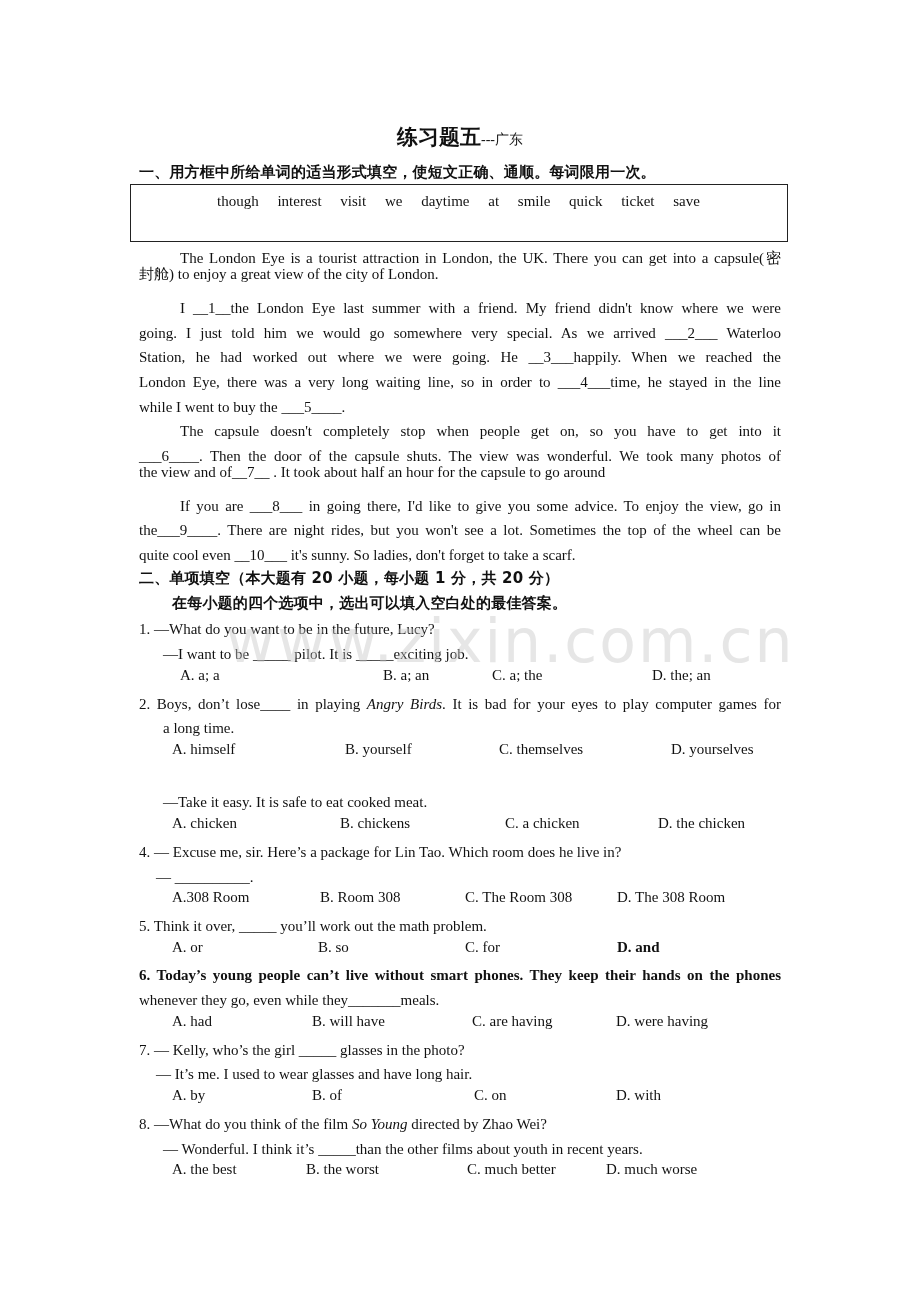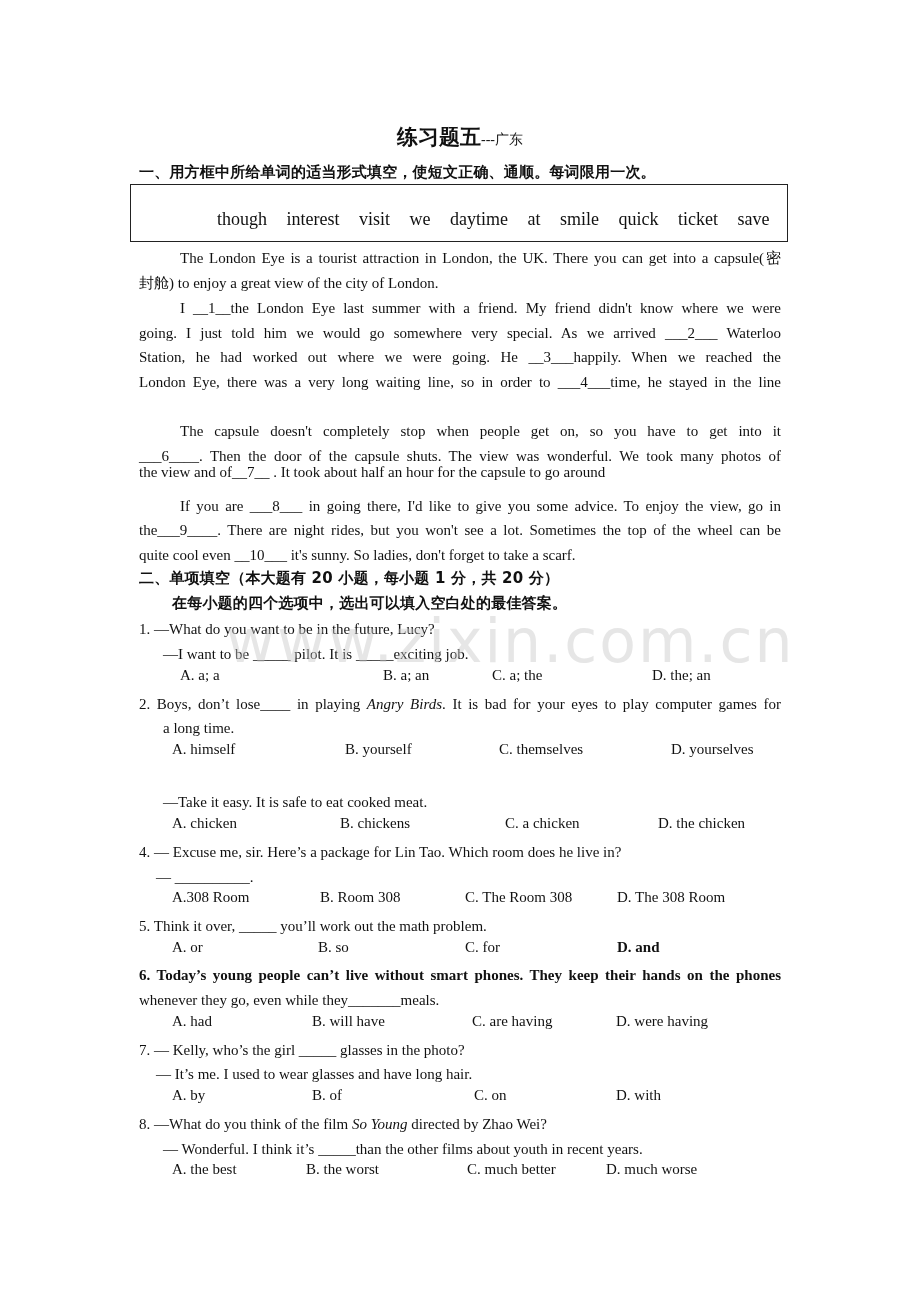--- a/index.html
+++ b/index.html
@@ -6,21 +6,21 @@
   body { width: 920px; height: 1302px; position: relative; overflow: hidden;
          font-family: "Liberation Serif", "DejaVu Serif", serif; color: #111; }
   .page { position: absolute; left: 0; top: 0; width: 900px; height: 1302px; }
   .title { position: absolute; top: 123px; left: 0; width: 920px; text-align: center;
            font-size: 21px; font-weight: bold; font-family: "DejaVu Sans", sans-serif; }
   .title .sub { font-size: 14px; font-weight: normal; font-family: "Liberation Serif", serif; }
   .sec-head { position: absolute; left: 139px; font-size: 15px; font-weight: bold;
               font-family: "DejaVu Sans", sans-serif; letter-spacing: 0.2px; }
   .word-box { position: absolute; left: 130px; top: 184px; width: 658px; height: 58px;
               border: 1px solid #222; box-sizing: border-box; }
-  .word-list { position: absolute; top: 24px; left: 86px; font-size: 18px; white-space: nowrap; }
+  .word-list { position: absolute; top: 8px; left: 86px; font-size: 15px; white-space: nowrap; }
   .word-list span { margin-right: 15px; }
   .line { position: absolute; left: 139px; width: 642px; font-size: 15px; line-height: 24.7px;
           white-space: nowrap; }
   .just { text-align: justify; text-align-last: justify; }
   .indent1 { left: 180px; width: 601px; }
   .indent2 { left: 163px; }
   .indent3 { left: 156px; }
   .opt { position: absolute; font-size: 15px; white-space: nowrap; }
   .watermark { position: absolute; left: 226px; top: 606px; font-size: 60px;
                font-family: "DejaVu Sans", sans-serif; color: rgba(200,200,200,0.45);
@@ -47,25 +47,26 @@
       <span>daytime</span>
       <span>at</span>
       <span>smile</span>
       <span>quick</span>
       <span>ticket</span>
       <span>save</span>
     </div>
   </div>
 
   <div class="line indent1 just" style="top:246px;">The London Eye is a tourist attraction in London, the UK. There you can get into a capsule(密</div>
-  <div class="line" style="top:271px;">封舱) to enjoy a great view of the city of London.</div>
+  <div class="line" style="top:262px;">封舱) to enjoy a great view of the city of London.</div>
   <div class="line indent1 just" style="top:296px;">I __1__the London Eye last summer with a friend. My friend didn't know where we were</div>
   <div class="line just" style="top:321px;">going. I just told him we would go somewhere very special. As we arrived ___2___ Waterloo</div>
   <div class="line just" style="top:345px;">Station, he had worked out where we were going. He __3___happily. When we reached the</div>
   <div class="line just" style="top:370px;">London Eye, there was a very long waiting line, so in order to  ___4___time, he stayed in the line</div>
+  <div class="line" style="top:395px;">while I went to buy the ___5____.</div>
   <div class="line indent1 just" style="top:419px;">The capsule doesn't completely stop when people get on, so you have to get into it</div>
   <div class="line just" style="top:444px;">___6____. Then the door of the capsule shuts. The view was wonderful. We took many photos of</div>
   <div class="line" style="top:460px;">the view and of__7__ . It took about half an hour for the capsule to go around</div>
   <div class="line indent1 just" style="top:494px;">If you are ___8___ in going there, I'd like to give you some advice. To enjoy the view, go in</div>
   <div class="line just" style="top:518px;">the___9____. There are night rides, but you won't see a lot. Sometimes the top of the wheel can be</div>
   <div class="line" style="top:543px;">quite cool even __10___ it's sunny. So ladies, don't forget to take a scarf.</div>
 
   <div class="sec-head" style="top:569px;">二、单项填空（本大题有 20 小题，每小题 1 分，共 20 分）</div>
   <div class="sec-head" style="top:594px; left:172px;">在每小题的四个选项中，选出可以填入空白处的最佳答案。</div>
 

